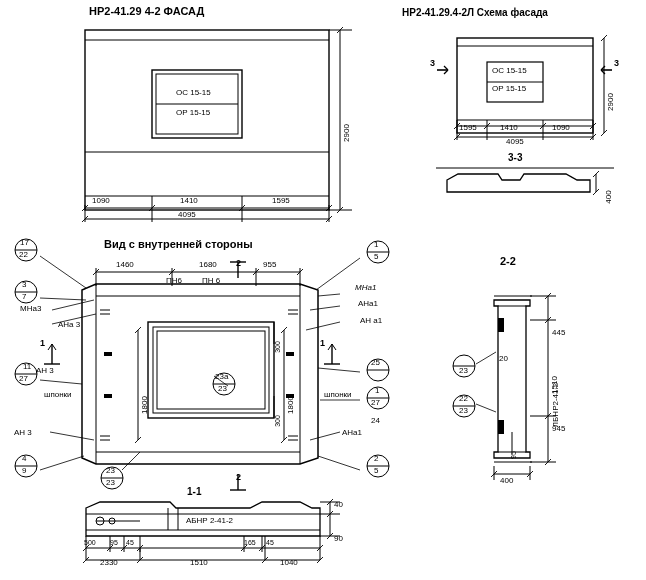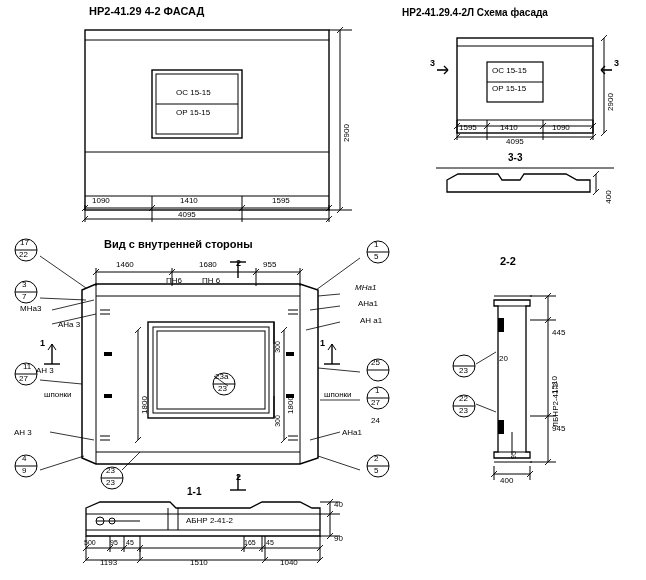--- a/index.html
+++ b/index.html
@@ -392,19 +392,19 @@
 <div class="lbl t8" style="left:459px;top:366px;">23</div>
 <div class="lbl t8" style="left:459px;top:394px;">22</div>
 <div class="lbl t8" style="left:459px;top:406px;">23</div>
 
 <div class="lbl t8" style="left:186px;top:516px;">АБНР 2-41-2</div>
 <div class="lbl t7" style="left:84px;top:538px;">500</div>
 <div class="lbl t7" style="left:110px;top:538px;">95</div>
 <div class="lbl t7" style="left:126px;top:538px;">45</div>
 <div class="lbl t7" style="left:244px;top:538px;">165</div>
 <div class="lbl t7" style="left:266px;top:538px;">45</div>
-<div class="lbl t8" style="left:100px;top:558px;">1193</div>
+<div class="lbl t8" style="left:100px;top:558px;">2330</div>
 <div class="lbl t8" style="left:190px;top:558px;">1510</div>
 <div class="lbl t8" style="left:280px;top:558px;">1040</div>
 <div class="lbl t8" style="left:334px;top:500px;">40</div>
 <div class="lbl t8" style="left:334px;top:534px;">90</div>
 
 </div>
 
 </body></html>

